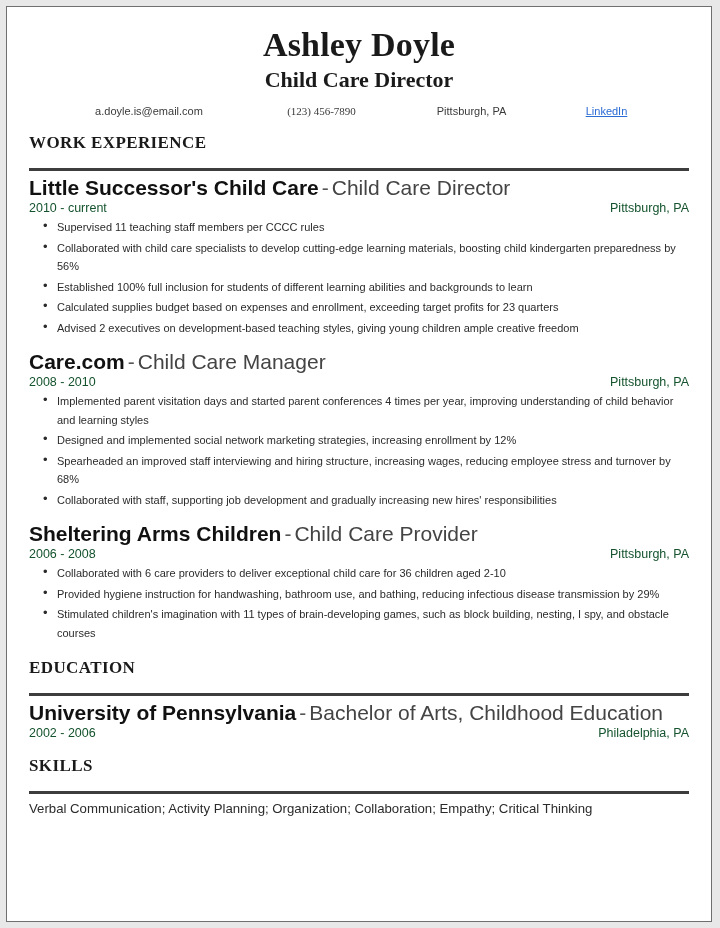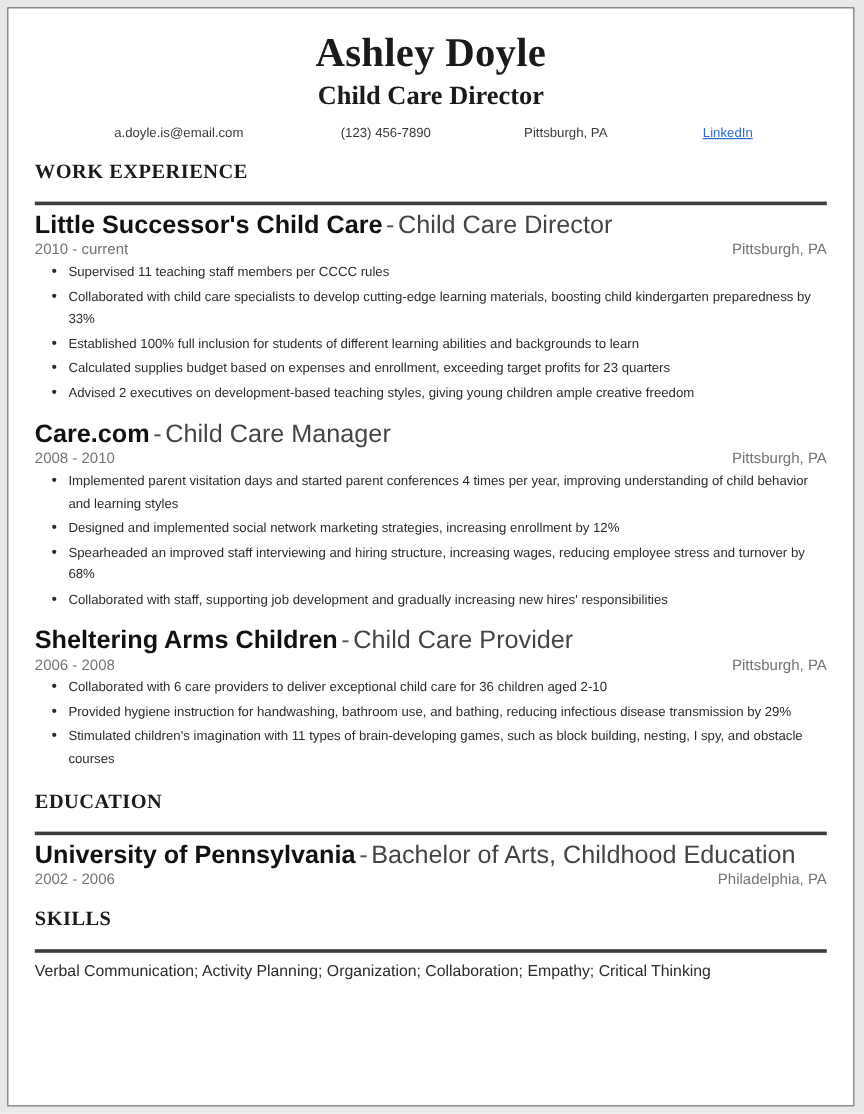--- a/index.html
+++ b/index.html
@@ -56,21 +56,21 @@
     justify-content: center;
     align-items: baseline;
     margin-top: 11px;
     font-size: 11px;
     color: #3a3a3a;
   }
   .contact-item {
     white-space: nowrap;
   }
   .contact-item.email  { width: 195px; text-align: center; }
-  .contact-item.phone  { width: 150px; text-align: center; }
+  .contact-item.phone  { width: 150px; text-align: center; font-family: Liberation Serif, serif; }
   .contact-item.loc    { width: 150px; text-align: center; }
   .contact-item.link   { width: 120px; text-align: center; }
   .contact-link {
     color: #2a6bd4;
     text-decoration: underline;
     cursor: pointer;
   }
 
   
   .section {
@@ -112,21 +112,21 @@
   }
   .entry-role {
     color: #444444;
   }
 
   .entry-meta {
     display: flex;
     justify-content: space-between;
     align-items: baseline;
     font-size: 12.5px;
-    color: #737373;
+    color: #14532d;
     margin-top: 2px;
     margin-bottom: 3px;
   }
   .entry-dates { white-space: nowrap; }
   .entry-loc   { white-space: nowrap; }
 
   ul.bullets {
     list-style: none;
     margin: 0;
     padding: 0;
@@ -180,21 +180,21 @@
       <div class="entry">
         <div class="entry-headline">
           <span class="entry-org">Little Successor's Child Care</span><span class="entry-sep">-</span><span class="entry-role">Child Care Director</span>
         </div>
         <div class="entry-meta">
           <span class="entry-dates">2010 - current</span>
           <span class="entry-loc">Pittsburgh, PA</span>
         </div>
         <ul class="bullets">
           <li>Supervised 11 teaching staff members per CCCC rules</li>
-          <li>Collaborated with child care specialists to develop cutting-edge learning materials, boosting child kindergarten preparedness by 33%</li>
+          <li>Collaborated with child care specialists to develop cutting-edge learning materials, boosting child kindergarten preparedness by 56%</li>
           <li>Established 100% full inclusion for students of different learning abilities and backgrounds to learn</li>
           <li>Calculated supplies budget based on expenses and enrollment, exceeding target profits for 23 quarters</li>
           <li>Advised 2 executives on development-based teaching styles, giving young children ample creative freedom</li>
         </ul>
       </div>
 
       <div class="entry">
         <div class="entry-headline">
           <span class="entry-org">Care.com</span><span class="entry-sep">-</span><span class="entry-role">Child Care Manager</span>
         </div>

